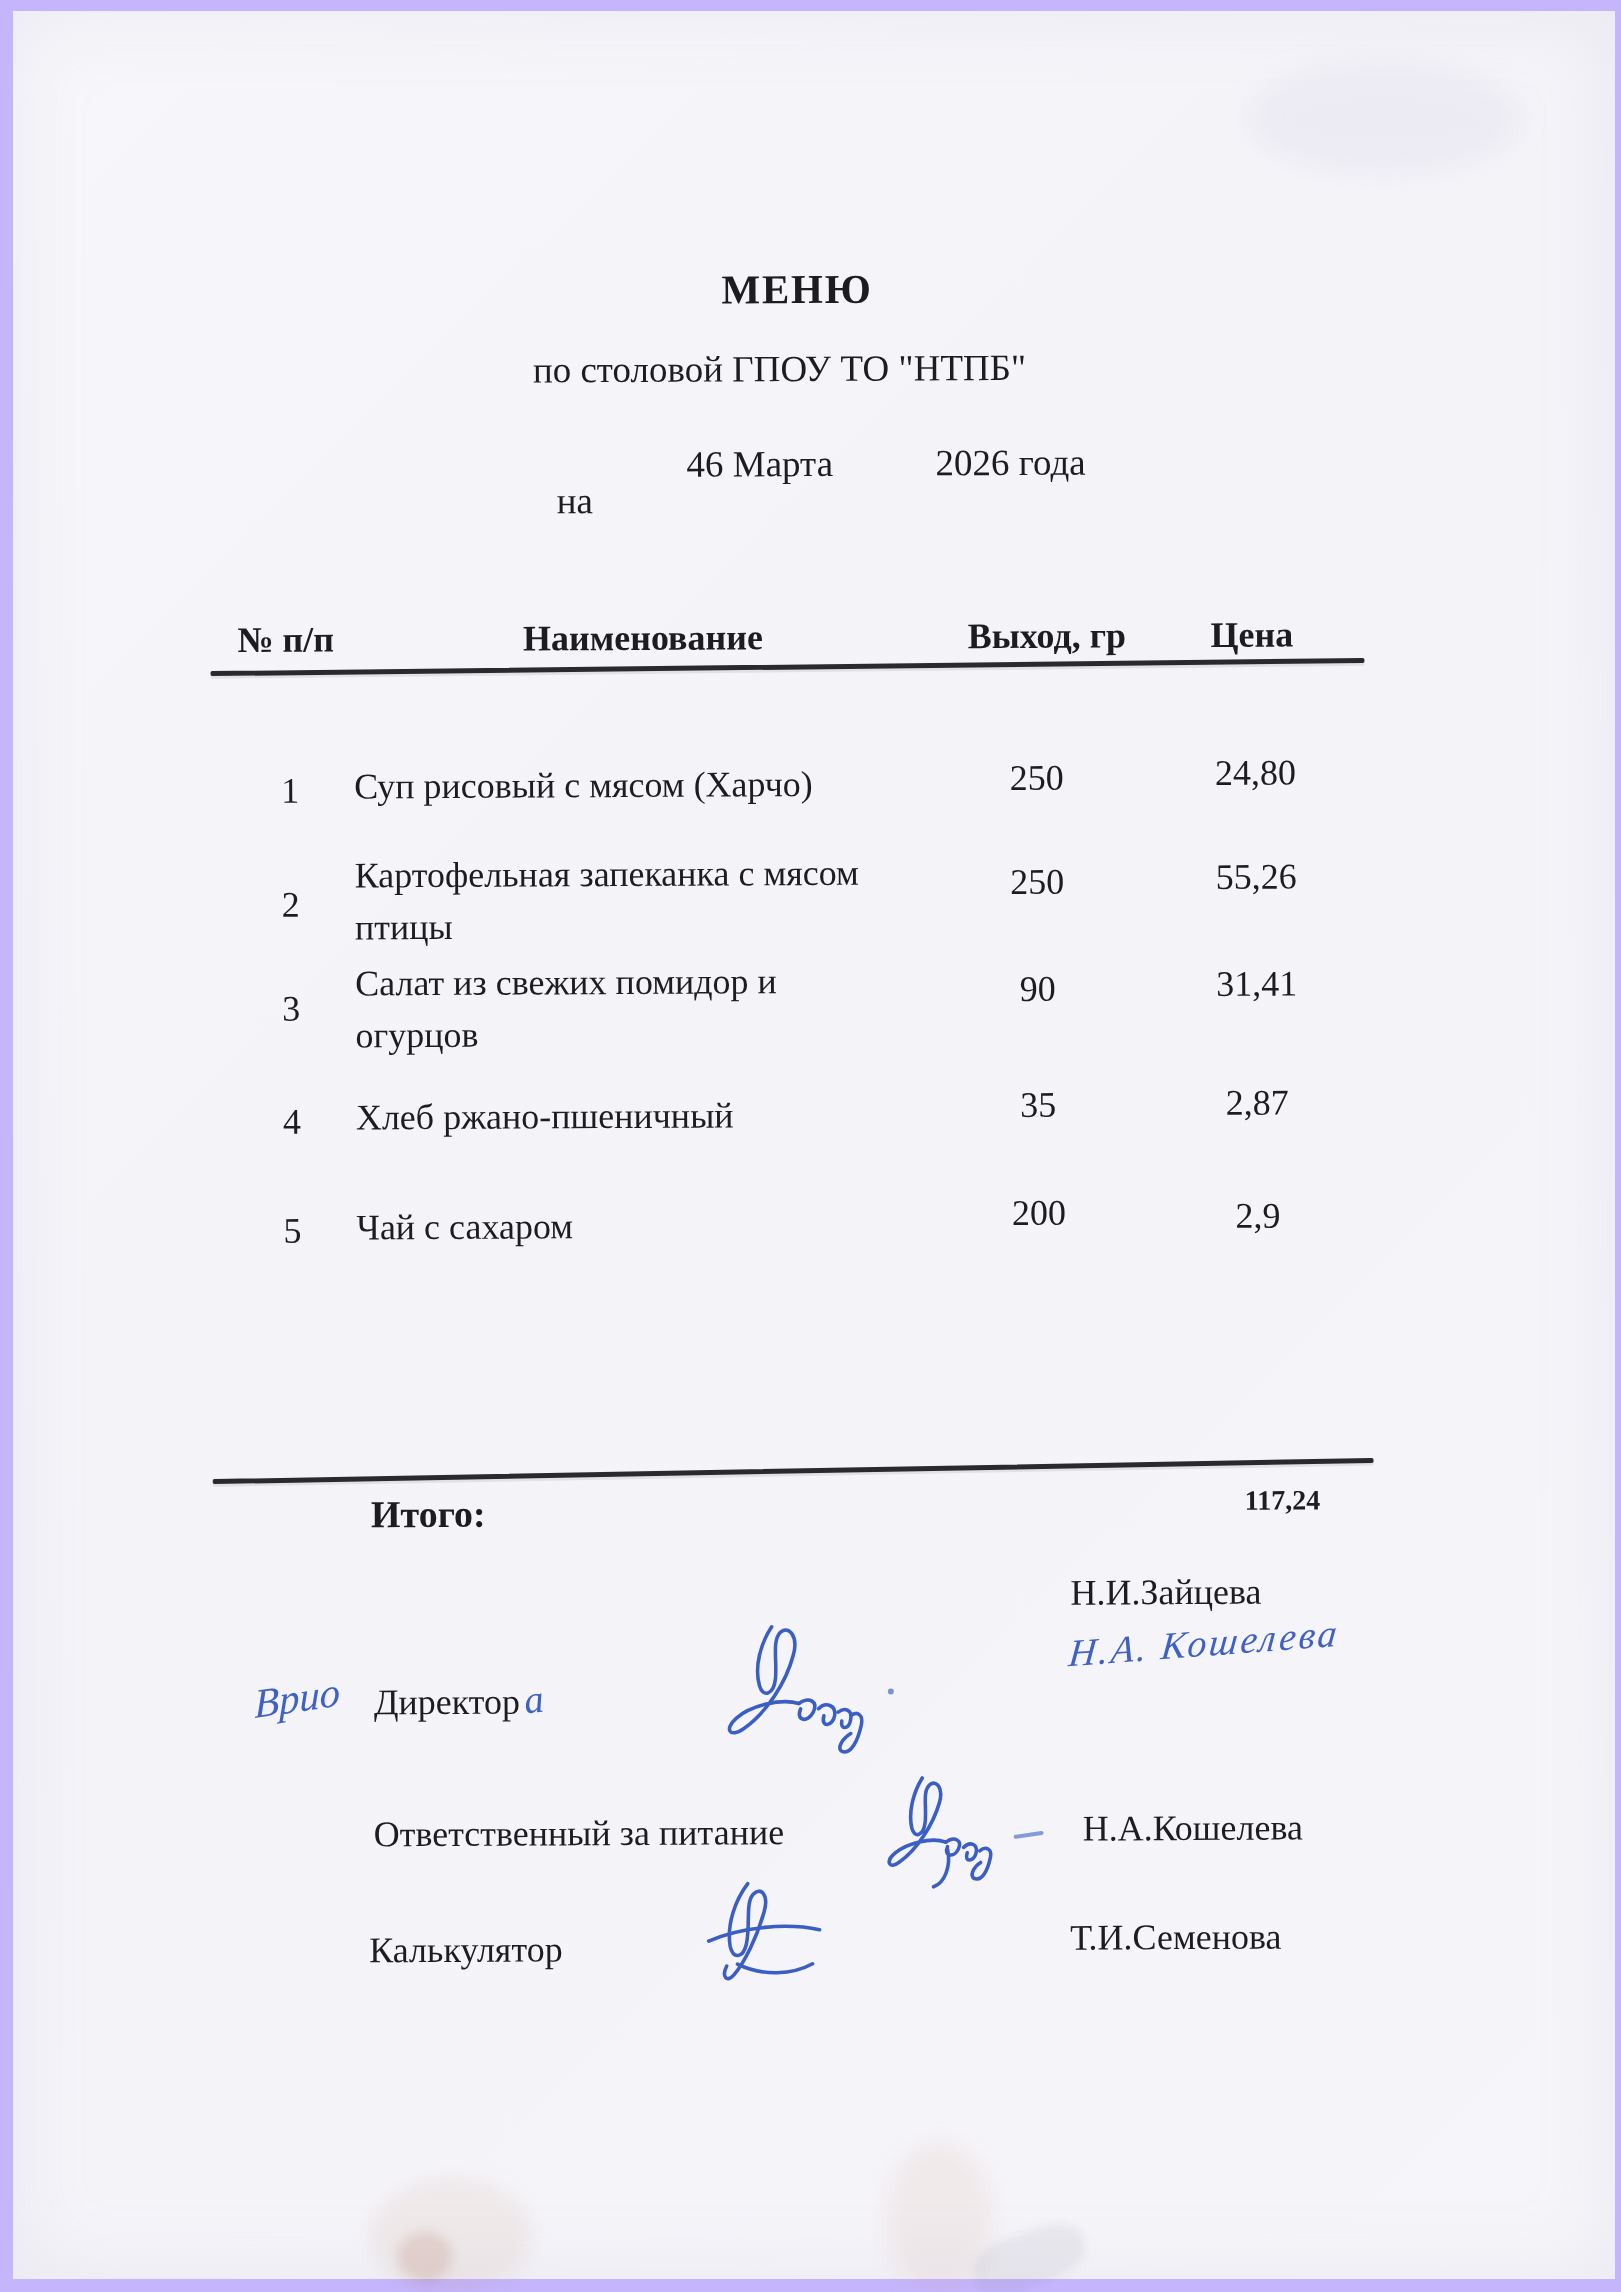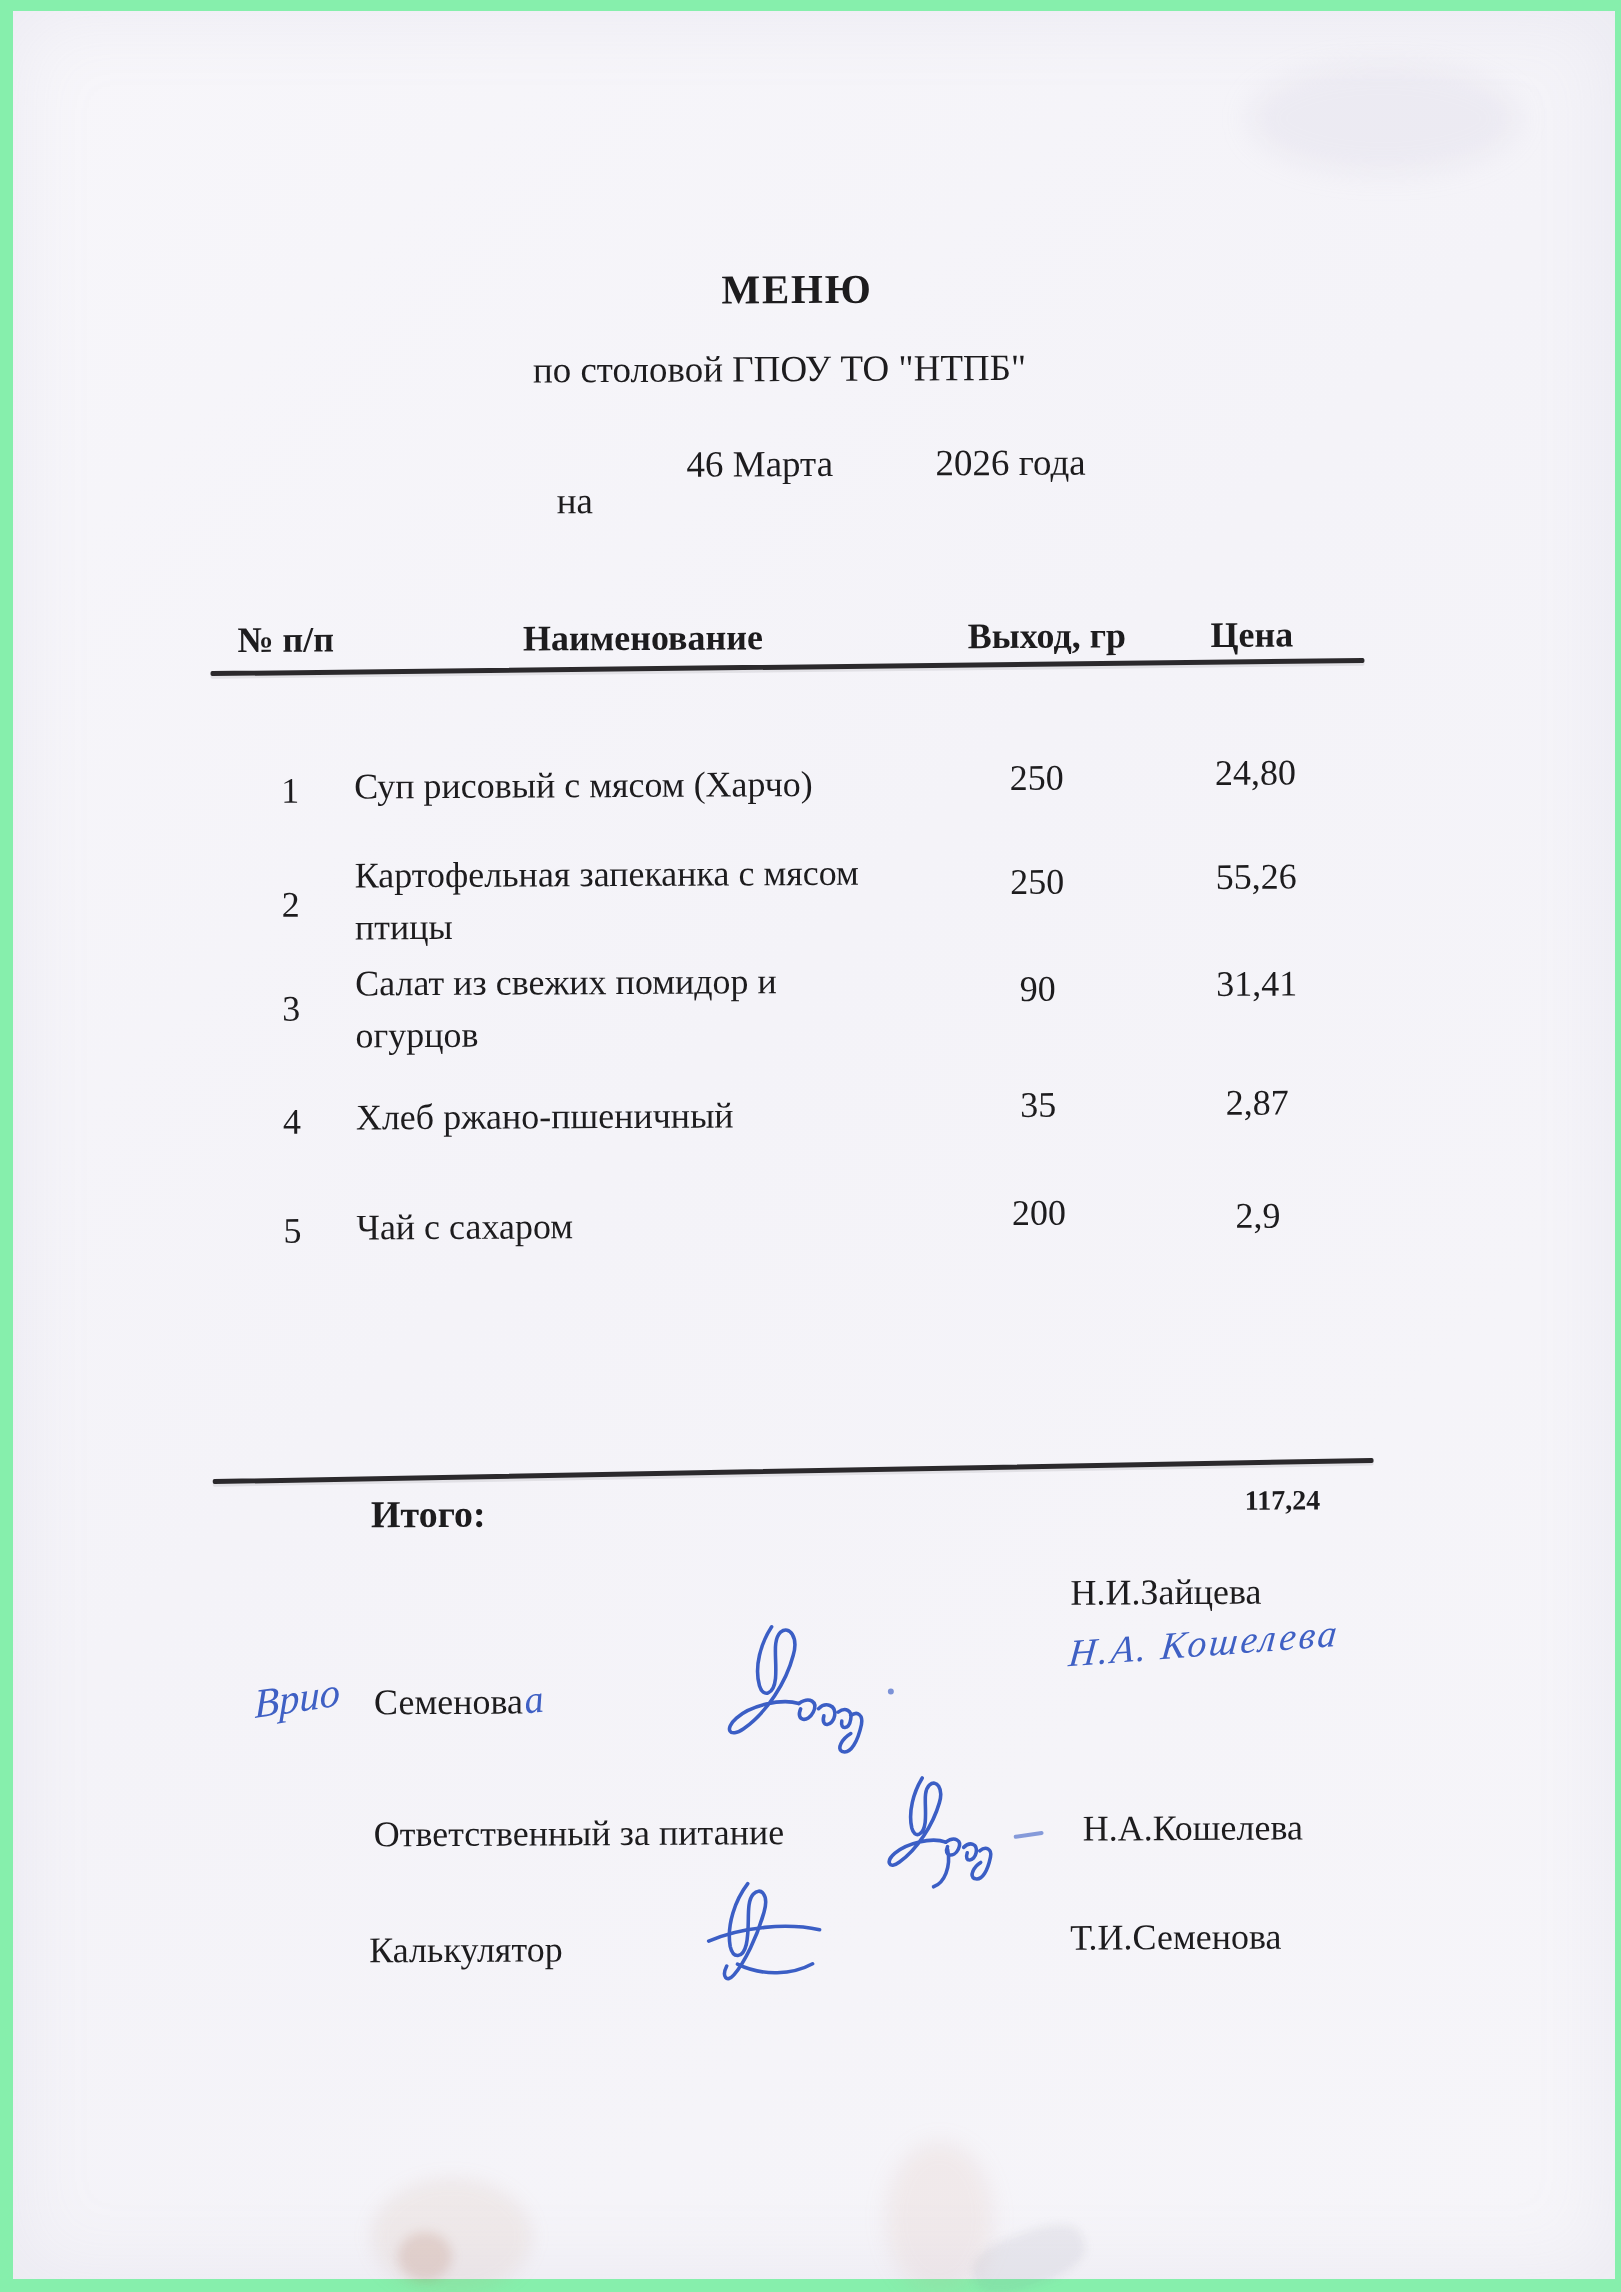--- a/index.html
+++ b/index.html
@@ -1,17 +1,17 @@
 <!DOCTYPE html>
 <html style="font-size:14.3px"><head>
 <meta charset="utf-8">
 <style>
   html,body{margin:0;padding:0;}
   body{background:#ffffff;font-family:"Liberation Serif",serif;}
-  .scan{position:relative;width:1622px;height:2293px;background:#86efac;overflow:hidden;}
+  .scan{position:relative;width:1622px;height:2293px;background:#c4b5fd;overflow:hidden;}
   .paper{position:absolute;left:12.5px;top:10.7px;right:7.2px;bottom:14.3px;
          background:linear-gradient(135deg,#f7f6fa 0%,#f4f3f8 45%,#f6f5f9 100%);
          box-shadow:inset 0 0 81px rgba(170,170,195,0.14);}
   .content{position:absolute;inset:0;transform:rotate(-0.3deg);transform-origin:50% 50%;color:#1d1c1e;}
   .abs{position:absolute;}
   .t-title{font-size:41px;font-weight:bold;letter-spacing:1.8px;}
   .t-sub{font-size:37px;}
   .t-body{font-size:36px;}
   .t-bold{font-size:36px;font-weight:bold;text-align:right;}
   .nowrap{white-space:nowrap;}
@@ -76,21 +76,21 @@
     <div class="abs t-body" style="left:283px;top:1207px;">5</div>
     <div class="abs t-body nowrap" style="left:356px;top:1204px;">Чай с сахаром</div>
     <div class="abs t-body center" style="left:967px;top:1193px;width:143px;">200</div>
     <div class="abs t-body center" style="left:1186px;top:1197px;width:143px;">2,9</div>
 
     <div class="rule" style="left:211px;top:1476px;width:1161px;transform:rotate(-0.75deg);transform-origin:left center;"></div>
     <div class="abs t-bold" style="left:369px;top:1490px;font-size:38px;">Итого:</div>
     <div class="abs t-bold center" style="left:1209px;top:1487px;width:143px;font-size:28px;">117,24</div>
 
     <div class="abs hand" style="left:251px;top:1671px;font-size:41px;transform:rotate(-8deg) skewX(-8deg);">Врио</div>
-    <div class="abs t-body" style="left:371px;top:1679px;">Семенова</div>
+    <div class="abs t-body" style="left:371px;top:1679px;">Директор</div>
     <div class="abs hand" style="left:521px;top:1675px;font-size:39px;transform:rotate(-6deg);">а</div>
 
     <svg class="sig-svg" style="left:685px;top:1623px;" width="179" height="125" viewBox="0 0 200 140">
       <path d="M94,4 C82,22 74,48 80,70 C84,84 96,80 98,62 C100,40 94,20 104,10 C114,2 124,16 118,36 C110,66 88,100 62,118 C46,129 40,118 54,106 C70,92 104,84 124,90"></path>
       <path d="M124,90 C136,82 146,88 140,100 C134,112 120,110 126,96 M146,96 C154,88 166,92 164,104 C162,116 148,118 152,104 M168,100 C176,94 184,98 182,108 C180,120 170,120 172,110 M182,104 C190,98 196,104 194,114 C190,132 182,148 172,144 C166,141 172,130 182,124"></path>
     </svg>
     <div class="abs" style="left:885px;top:1689px;width:6.3px;height:6.3px;border-radius:50%;background:rgba(59,94,197,0.65);"></div>
 
     <div class="abs hand" style="left:1066px;top:1623px;font-size:38px;letter-spacing:2.7px;transform:rotate(-4deg) skewX(-10deg);">Н.А. Кошелева</div>
     <div class="abs t-body" style="left:1068px;top:1573px;">Н.И.Зайцева</div>

